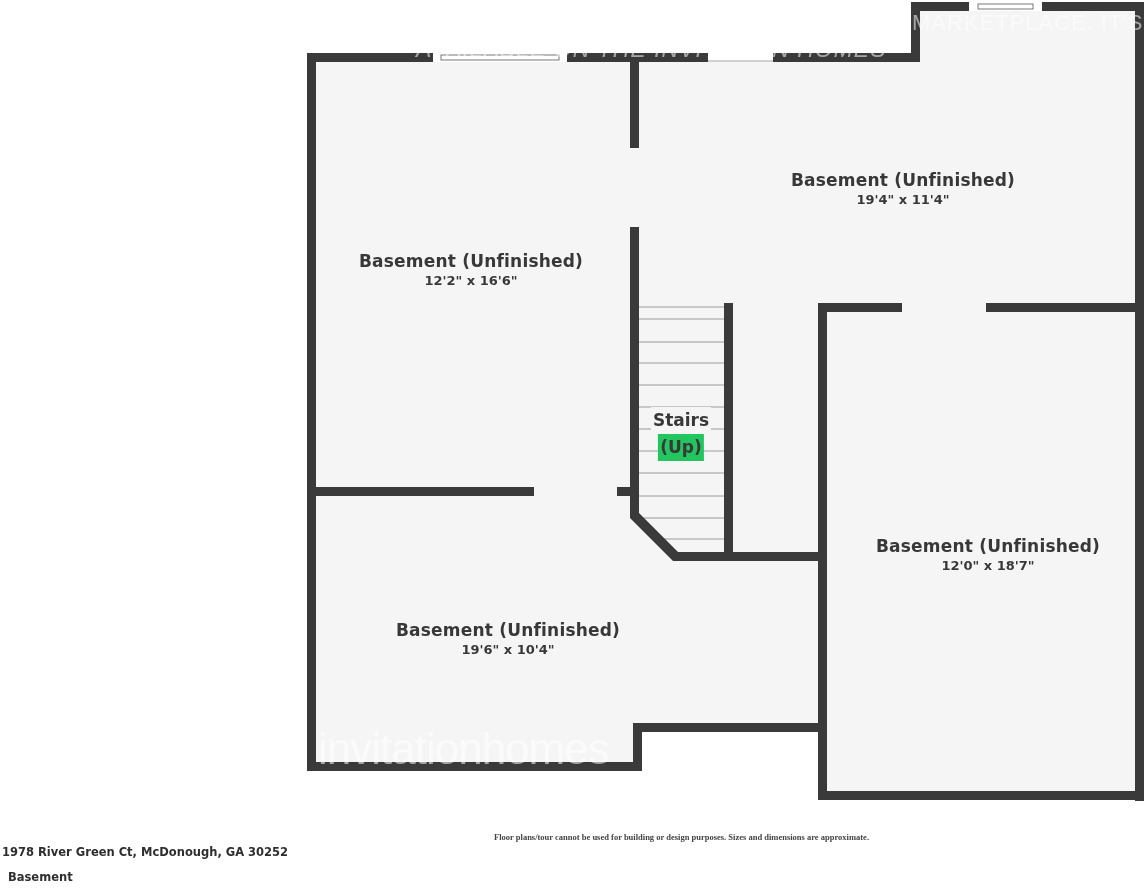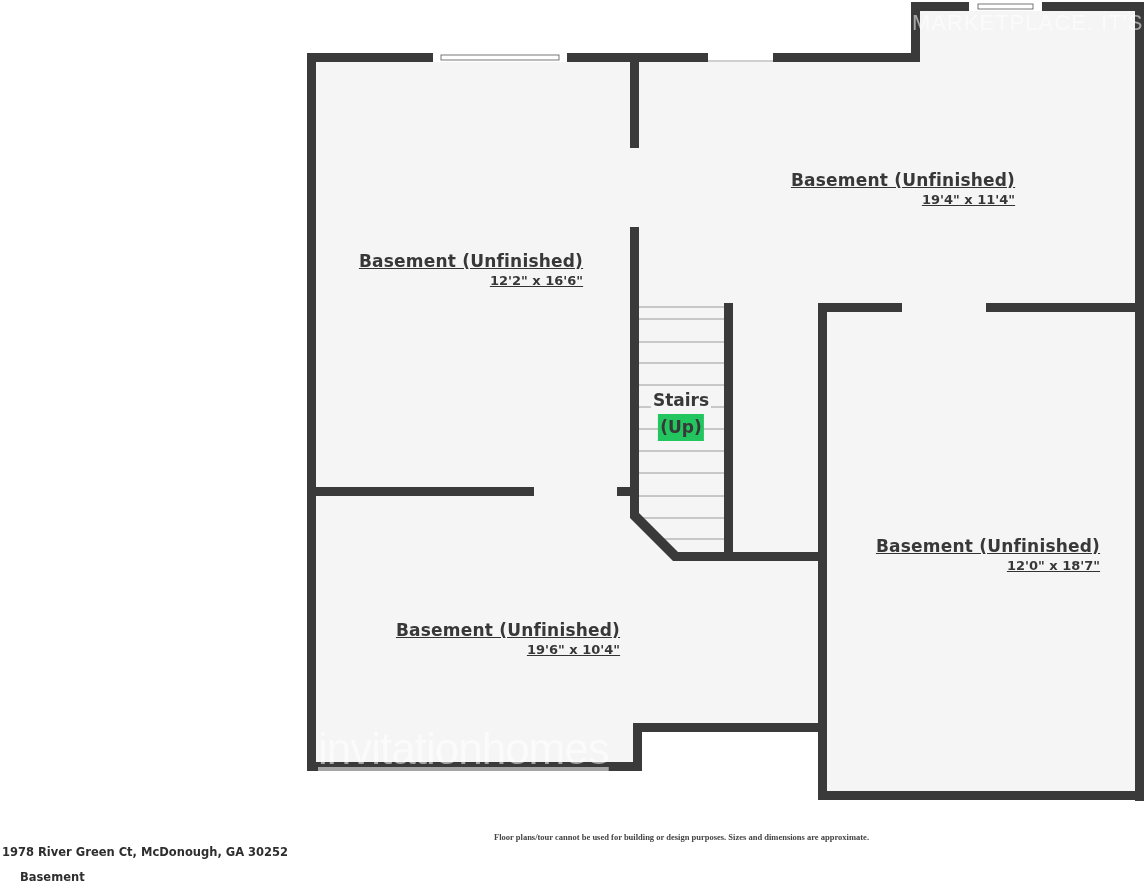--- a/index.html
+++ b/index.html
@@ -1,30 +1,30 @@
 <!DOCTYPE html>
 <html><head>
 <meta charset="utf-8">
 <style>
   html, body { margin:0; padding:0; background:#ffffff; }
   body { width:1146px; height:889px; position:relative; overflow:hidden;
          font-family:"DejaVu Sans", sans-serif; color:#333333; }
   #plan { position:absolute; left:0; top:0; width:1146px; height:889px; }
-  .room-label { position:absolute; text-align:right; transform:translateX(-50%); white-space:nowrap;text-decoration:underline; }
+  .room-label { position:absolute; text-align:center; transform:translateX(-50%); white-space:nowrap; }
   .room-name { font-size:17px; font-weight:bold; color:#383838; letter-spacing:0.2px; }
   .room-dim { font-size:13px; font-weight:bold; color:#383838; margin-top:2px; }
   .stairs-label { position:absolute; text-align:center; transform:translateX(-50%);
                   font-size:17px; font-weight:bold; color:#383838; line-height:27px; background:transparent; }
   .footer-address { position:absolute; left:2px; top:845px; font-size:11.5px; font-weight:bold; color:#2e2e2e; }
-  .footer-level { position:absolute; left:20px; top:870px; font-size:11.5px; font-weight:bold; color:#2e2e2e; }
+  .footer-level { position:absolute; left:8px; top:870px; font-size:11.5px; font-weight:bold; color:#2e2e2e; }
   .footer-disclaimer { position:absolute; left:494px; top:832px; font-size:8.5px; font-weight:bold; color:#444444;font-family:Liberation Serif, serif; }
   .watermark { position:absolute; color:rgba(255,255,255,0.55); font-family:"Liberation Sans", sans-serif; white-space:nowrap; }
-  .wm-top1 { left:416px; top:36px; font-size:16px; letter-spacing:1px; }
+  .wm-top1 { left:416px; top:36px; font-size:23px; letter-spacing:1px;font-style:italic; }
   .wm-top2 { left:912px; top:10px; font-size:22px; letter-spacing:1px; }
-  .wm-bottom { left:318px; top:724px; font-size:44px; letter-spacing:-1px;text-decoration:underline; }
+  .wm-bottom { left:318px; top:724px; font-size:44px; letter-spacing:-1px; }
 </style>
 </head>
 <body>
 
 <svg id="plan" width="1146" height="889" viewBox="0 0 1146 889" xmlns="http://www.w3.org/2000/svg">
 
   <g fill="#f5f5f5">
     <polygon points="312,58 915,58 915,6 1140,6 1140,307 1140,796 822,796 822,729 637,729 637,766 312,766"></polygon>
   </g>
 
@@ -115,19 +115,19 @@
   <div class="room-name">Basement (Unfinished)</div>
   <div class="room-dim">12'0" x 18'7"</div>
 </div>
 
 <div class="room-label" style="left:508px; top:620px;">
   <div class="room-name">Basement (Unfinished)</div>
   <div class="room-dim">19'6" x 10'4"</div>
 </div>
 
 <div class="stairs-label" style="left:681px; top:387px;">
-  <div style="background:#f5f5f5; padding:0 2px;">Stairs</div>
+  <div style="background:#f5f5f5; padding:0 2px;margin-top:20px;">Stairs</div>
   <div style="background:#22c55e; padding:0 2px; display:inline-block;">(Up)</div>
 </div>
 
 <div class="footer-address">1978 River Green Ct, McDonough, GA 30252</div>
 <div class="footer-level">Basement</div>
 <div class="footer-disclaimer">Floor plans/tour cannot be used for building or design purposes. Sizes and dimensions are approximate.</div>
 
 </body></html>

